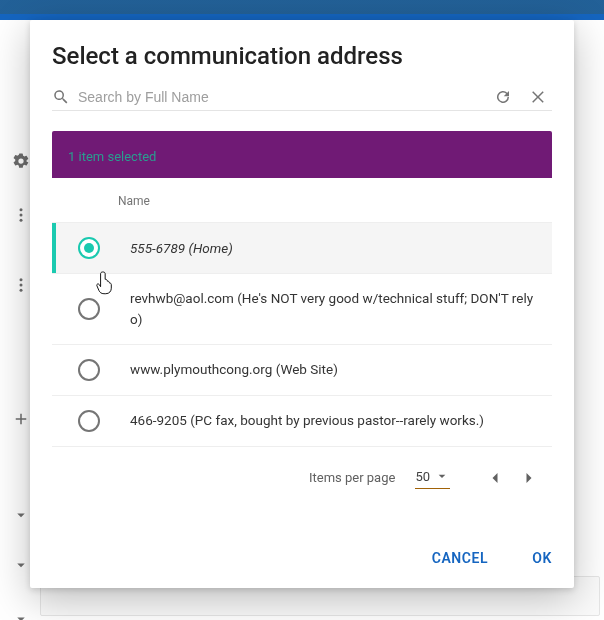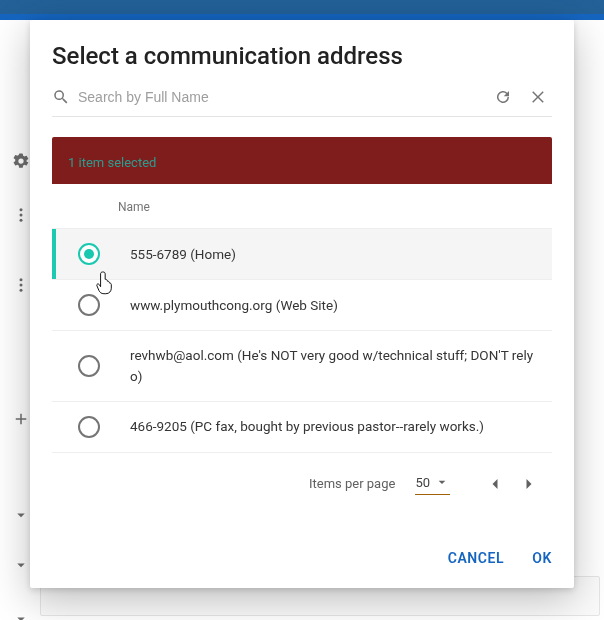--- a/index.html
+++ b/index.html
@@ -27,49 +27,49 @@
     background: #fff; border-radius: 2px;
     box-shadow: 0 10px 40px rgba(0,0,0,0.25), 0 2px 6px rgba(0,0,0,0.15);
     display: flex; flex-direction: column;
     padding: 0;
   }
   .dlg-title {
     font-size: 24px; font-weight: 500; color: #222; padding: 22px 22px 14px 22px;
   }
   .search-row {
     display: flex; align-items: center; margin: 0 22px 20px 22px;
-    border-bottom: 1px solid #e4e4e4; padding-bottom: 6px;
+    border-bottom: 1px solid #e4e4e4; 
   }
   .search-row .sicon { flex: 0 0 auto; color: #757575; margin-right: 8px; }
   .search-row input {
     flex: 1 1 auto; border: none; outline: none; font-size: 14px; color: #444;
     background: transparent;
   }
   .search-row input::placeholder { color: #9e9e9e; }
   .search-row .ricon { flex: 0 0 auto; color: #757575; margin-left: 10px; cursor: pointer; padding: 4px; }
   .search-row svg { width: 18px; height: 18px; fill: currentColor; display: block; }
 
   .body-area { flex: 1 1 auto; padding: 0 22px; position: relative; }
 
   .sel-banner {
-    background: #7f1d1d; color: #2a9d8f; font-size: 13px;
+    background: #701a75; color: #2a9d8f; font-size: 13px;
     padding: 18px 16px 14px 16px; border-radius: 2px 2px 0 0;
   }
 
   .header-row {
     padding: 16px 16px 14px 66px; font-size: 12px; color: #757575;
     border-bottom: 1px solid #eee;
   }
 
   .list { }
   .row {
     display: flex; align-items: center; padding: 14px 12px 14px 12px;
     border-bottom: 1px solid #eee; position: relative;
   }
-  .row.selected { background: #f5f5f5; }
+  .row.selected { background: #f5f5f5; font-style: italic; }
   .row.selected::before {
     content: ""; position: absolute; left: 0; top: 0; bottom: 0; width: 4px;
     background: #1bcab0;
   }
   .radio {
     flex: 0 0 auto; width: 22px; height: 22px; margin: 0 30px 0 14px;
     border: 2px solid #757575; border-radius: 50%; position: relative;
     cursor: pointer; background: #fff;
   }
   .radio.on { border-color: #19c9af; }
@@ -92,21 +92,21 @@
   .pager .ipp-select {
     display: inline-flex; align-items: center; border-bottom: 1px solid #a16207;
     padding: 2px 0 4px 0; margin-right: 28px; cursor: pointer; color: #424242;
   }
   .pager .ipp-select svg { width: 16px; height: 16px; fill: #616161; margin-left: 4px; }
   .pager .navbtn { width: 34px; height: 34px; display: flex; align-items: center; justify-content: center; cursor: pointer; color: #616161; }
   .pager .navbtn svg { width: 20px; height: 20px; fill: currentColor; }
 
   .footer {
     display: flex; justify-content: flex-end; align-items: center;
-    padding: 14px 18px 16px 18px; gap: 20px;
+    padding: 14px 18px 16px 18px; gap: 36px;
   }
   .footer .btn {
     background: none; border: none; font: inherit; font-size: 14px; font-weight: 600;
     letter-spacing: 0.6px; color: #1565c0; cursor: pointer; padding: 6px 4px;
   }
 </style>
 </head>
 <body>
 
 <div class="bg-top"></div>
@@ -180,25 +180,25 @@
     <div class="sel-banner">1 item selected</div>
     <div class="header-row">Name</div>
 
     <div class="list">
       <div class="row selected">
         <div class="radio on"></div>
         <div class="label">555-6789 (Home)</div>
       </div>
       <div class="row">
         <div class="radio"></div>
-        <div class="label">www.plymouthcong.org (Web Site)</div>
+        <div class="label">revhwb@aol.com (He's NOT very good w/technical stuff; DON'T rely o)</div>
       </div>
       <div class="row">
         <div class="radio"></div>
-        <div class="label">revhwb@aol.com (He's NOT very good w/technical stuff; DON'T rely o)</div>
+        <div class="label">www.plymouthcong.org (Web Site)</div>
       </div>
       <div class="row">
         <div class="radio"></div>
         <div class="label">466-9205 (PC fax, bought by previous pastor--rarely works.)</div>
       </div>
     </div>
 
     <div class="pager">
       <span class="ipp-label">Items per page</span>
       <span class="ipp-select">

